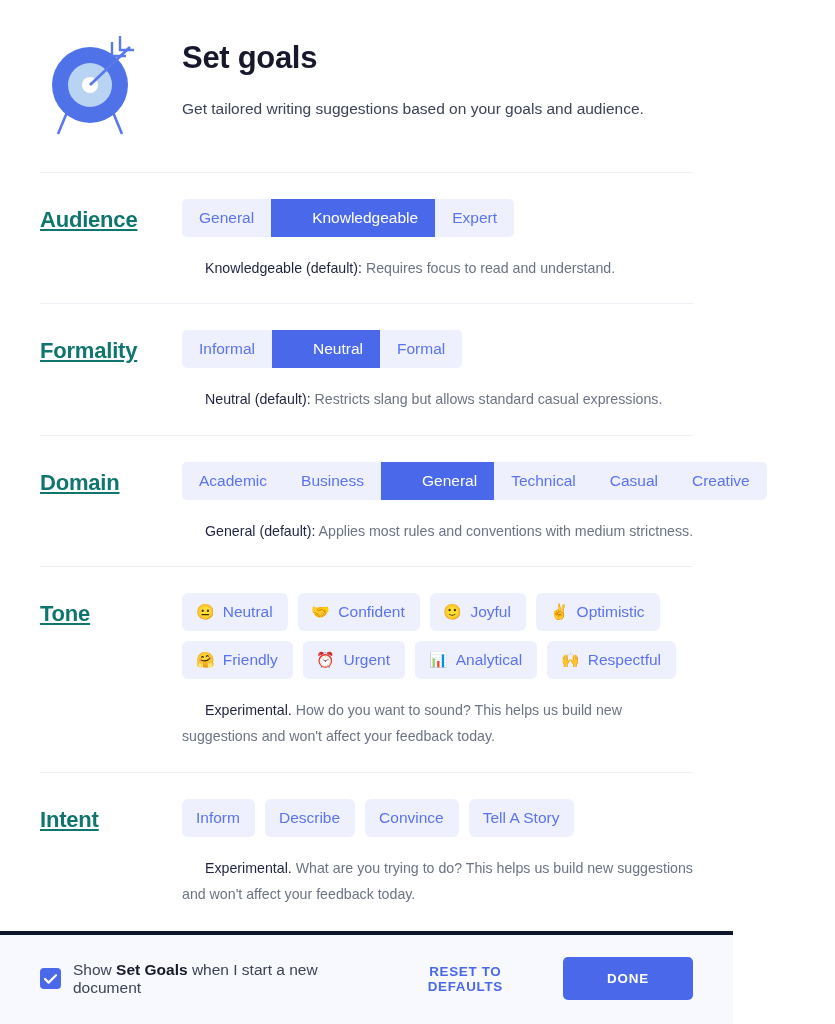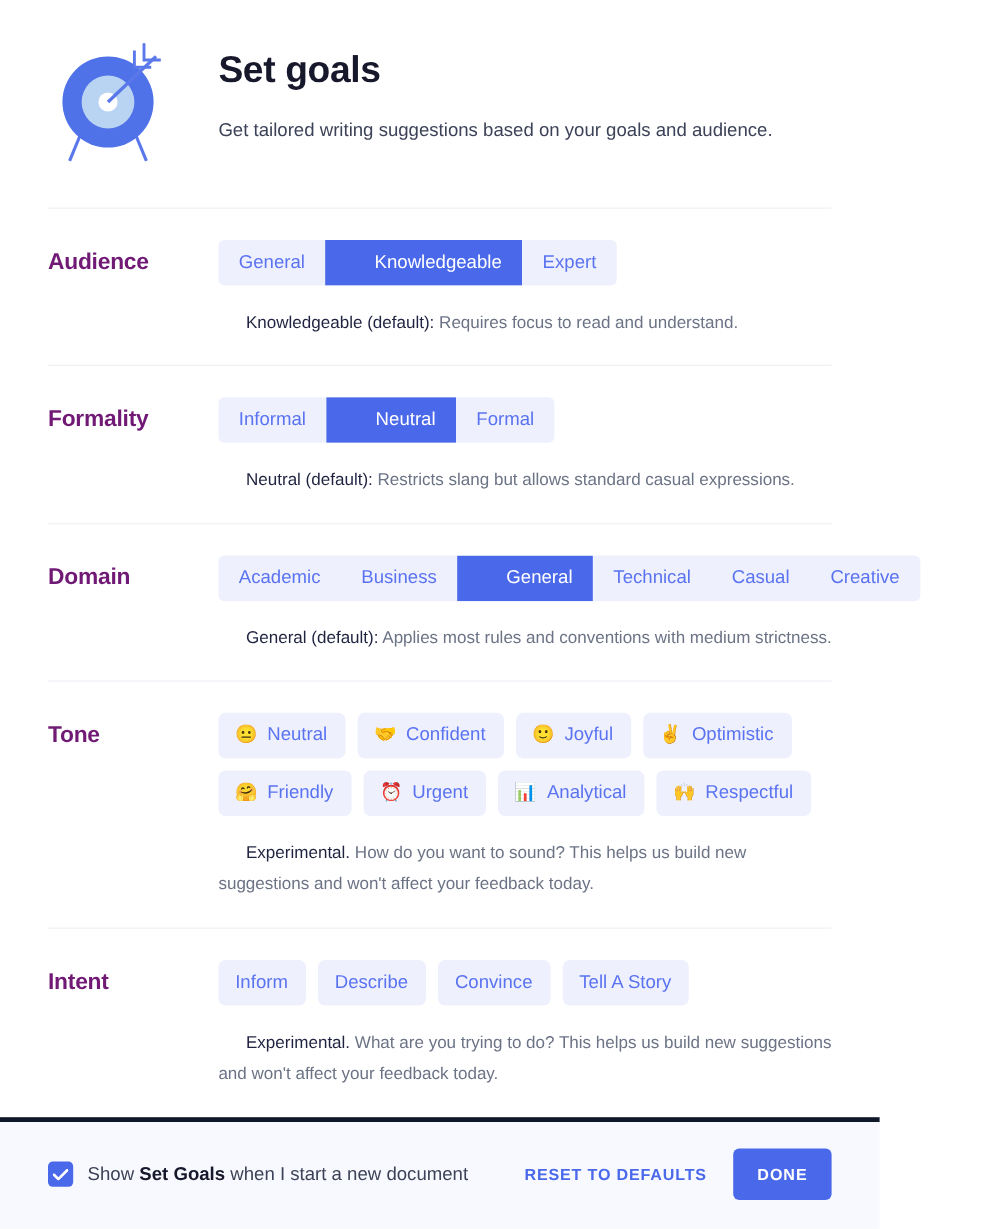--- a/index.html
+++ b/index.html
@@ -24,22 +24,22 @@
     margin-top: 22px; font-size: 15.5px; color: #3c4257; line-height: 1.4;
   }
 
   
   .sections { padding: 0 40px; margin-top: 28px; flex: 1 1 auto; }
   .section {
     display: flex; border-top: 1px solid #eef0f5;
     padding: 26px 0 22px 0;
   }
   .section-label {
-    flex: 0 0 142px; font-size: 19px; font-weight: bold;
-    color: #701a75; letter-spacing: -0.2px; padding-top: 8px;
+    flex: 0 0 142px; font-size: 22px; font-weight: bold;
+    color: #0f766e; letter-spacing: -0.2px; padding-top: 8px; text-decoration: underline;
   }
   .section-body { flex: 1 1 auto; }
 
   
   .segmented {
     display: inline-flex; background: #eff0fd;
     border-radius: 5px; overflow: hidden;
   }
   .seg-btn {
     border: none; background: transparent;
@@ -88,21 +88,21 @@
   .reset-btn {
     background: transparent; border: none; cursor: pointer;
     font-family: "Liberation Sans", sans-serif;
     font-size: 13.4px; font-weight: bold; letter-spacing: 0.7px;
     color: #4a68ea;
   }
   .done-btn {
     background: #4a68ea; border: none; cursor: pointer; border-radius: 5px;
     font-family: "Liberation Sans", sans-serif;
     font-size: 13.4px; font-weight: bold; letter-spacing: 0.8px;
-    color: #ffffff; padding: 14px 20px;
+    color: #ffffff; padding: 14px 44px;
   }
 </style>
 </head>
 <body>
 
 <div class="page">
 
   <div class="header">
     <div class="header-icon">
       <svg width="104" height="110" viewBox="0 0 104 110" aria-hidden="true">

